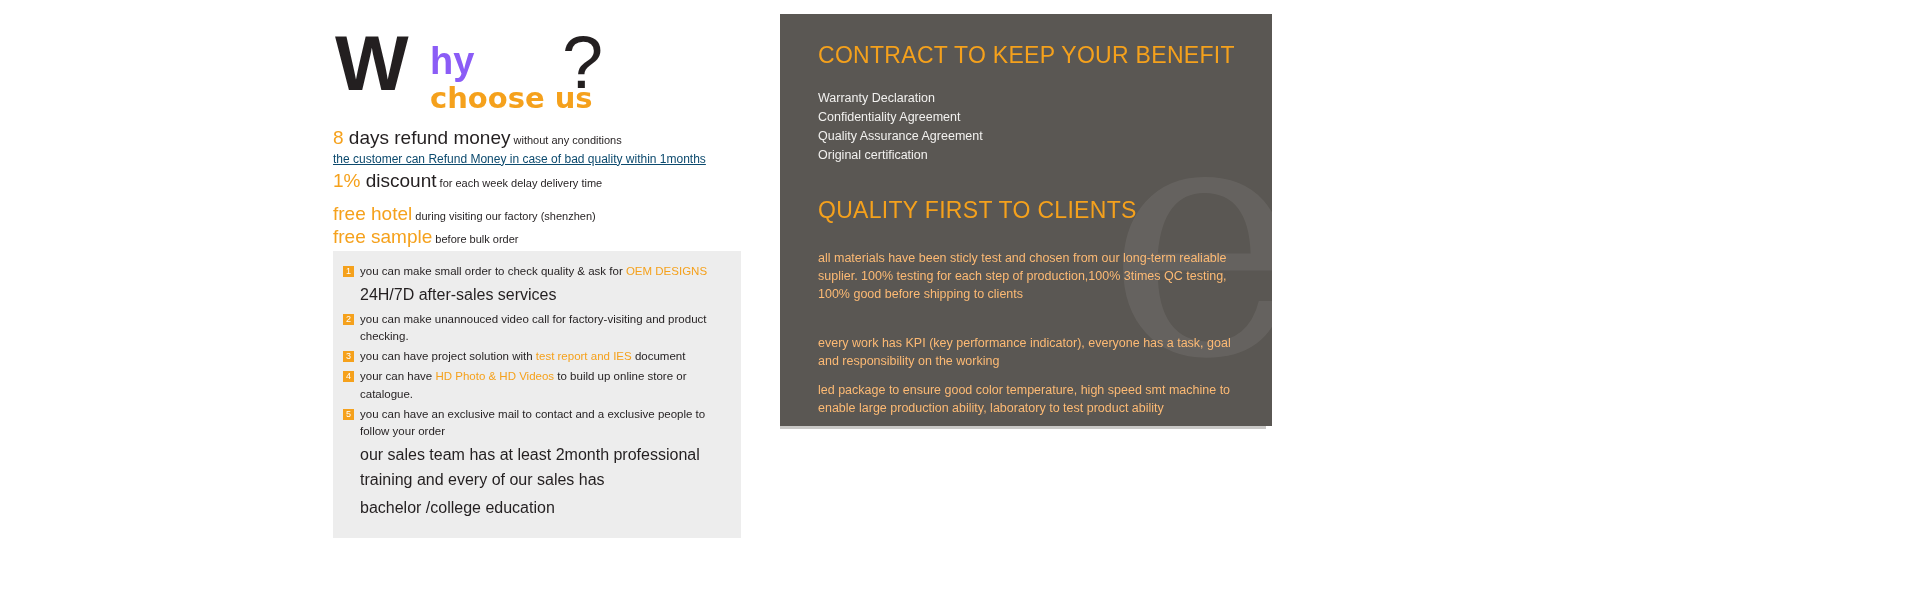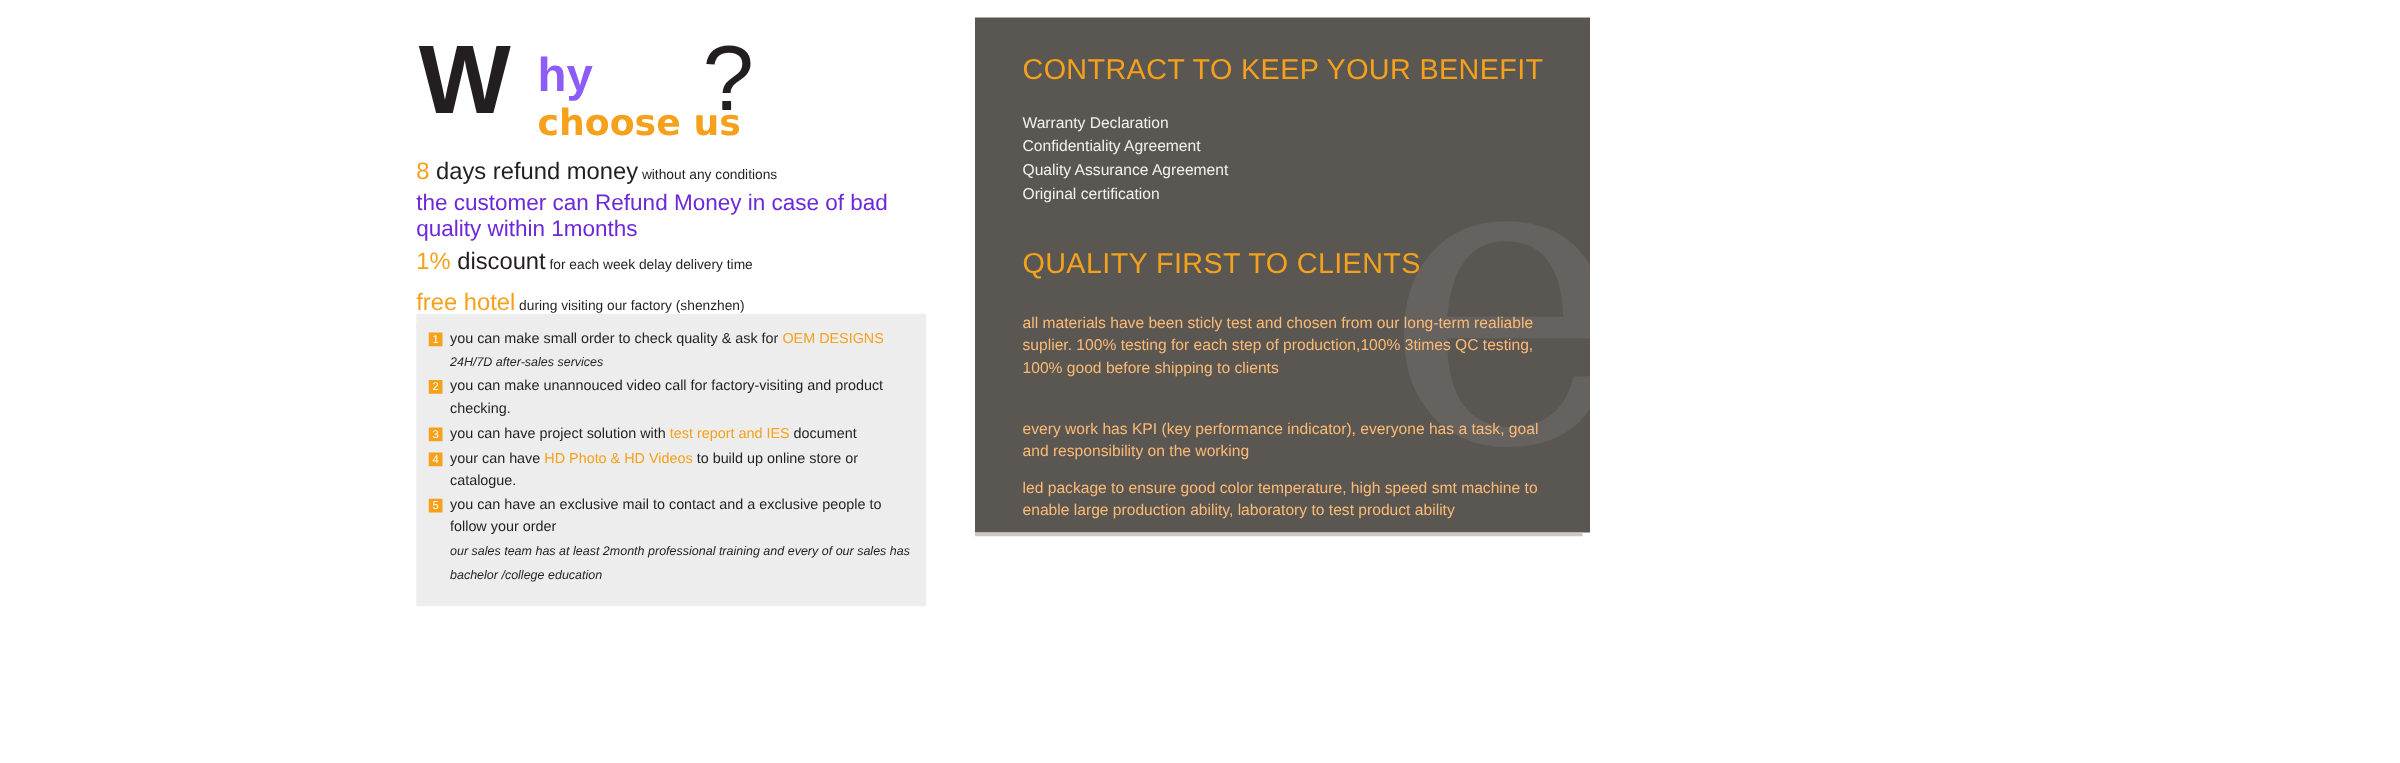--- a/index.html
+++ b/index.html
@@ -87,24 +87,25 @@
   }
   .p-big-dark {
     font-size: 19px;
     color: #231f20;
   }
   .p-small {
     font-size: 11px;
     color: #231f20;
   }
   .p-line-full {
-    font-size: 18px;
-    color: #6d28d9;
+    font-size: 12px;
+    color: #0c4a6e;
     line-height: 1.2;
     margin: 3px 0 4px 0;
+    text-decoration: underline;
   }
   .gap-row { height: 10px; }
 
   
   #list-box {
     position: absolute;
     left: 3px;
     top: 237px;
     width: 408px;
     background: #ededed;
@@ -129,26 +130,25 @@
     margin-right: 6px;
     font-family: "Liberation Sans", sans-serif;
   }
   .li-text {
     font-size: 11.5px;
     line-height: 1.55;
     color: #231f20;
   }
   .li-text .orange { color: #f5a11c; }
   .li-sub {
-    font-size: 10px;
+    font-size: 16px;
     line-height: 1.55;
     color: #231f20;
     margin-left: 17px;
     margin-bottom: 3px;
-    font-style: italic;
   }
 
   
   #right-panel {
     position: absolute;
     left: 780px;
     top: 14px;
     width: 492px;
     height: 412px;
     background: #5a5753;

